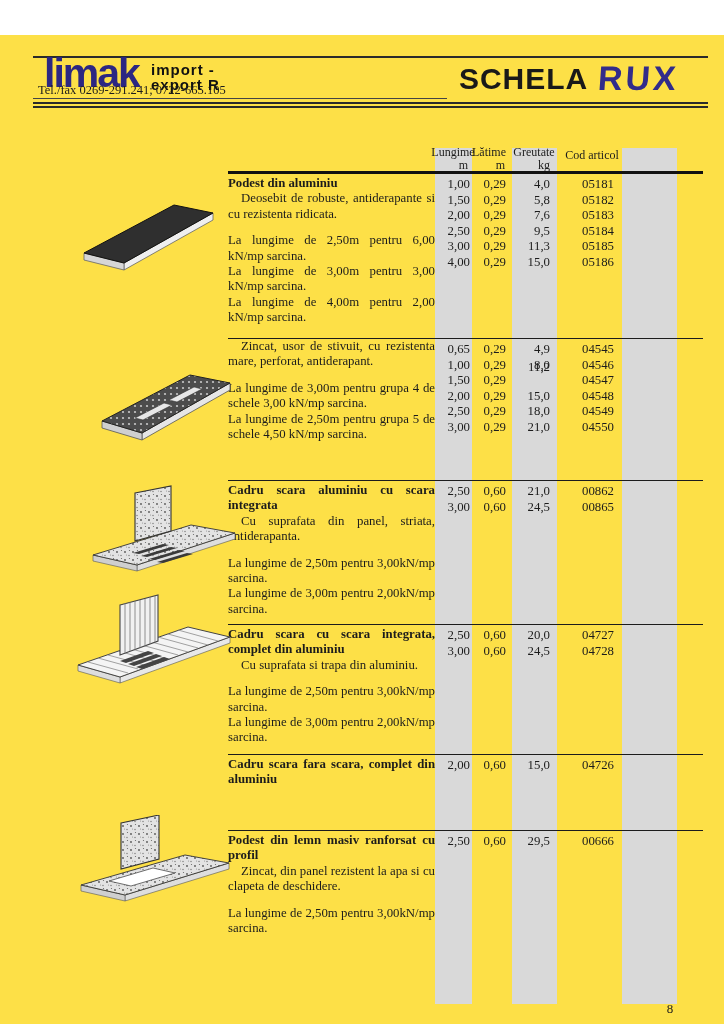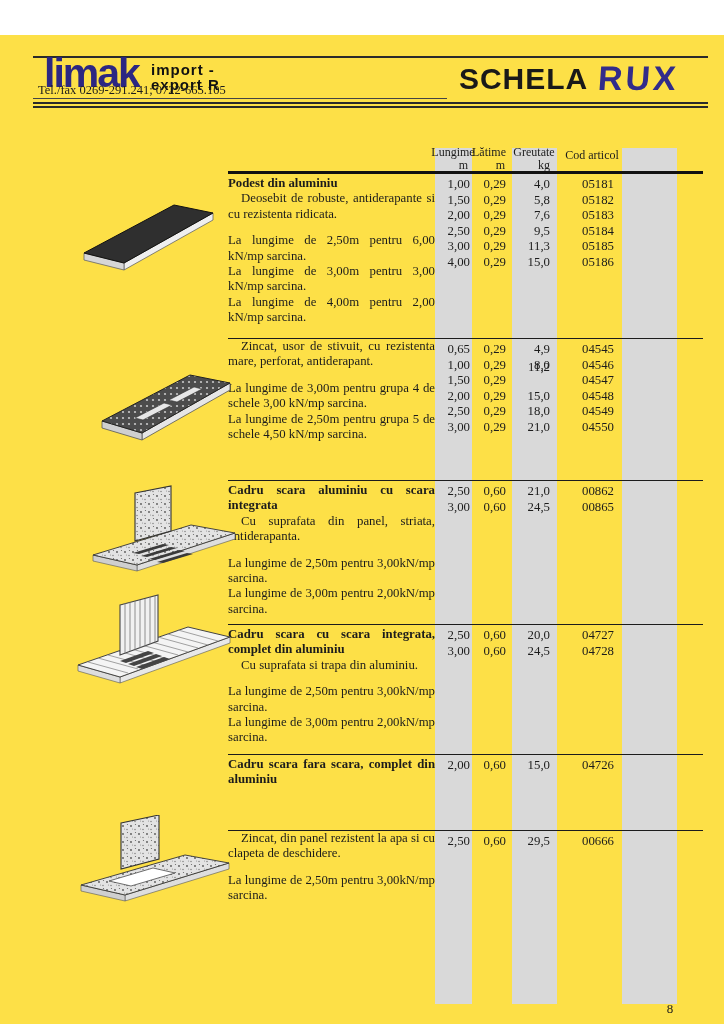--- a/index.html
+++ b/index.html
@@ -182,20 +182,21 @@
         <div class="cell c" style="top: 18.6px;">04728</div>
       </div>
       <div class="section sep" style="height: 76px;">
         <div class="title">Cadru scara fara scara, complet din aluminiu</div>
         <div class="cell l" style="top: 3px;">2,00</div>
         <div class="cell la" style="top: 3px;">0,60</div>
         <div class="cell g" style="top: 3px;">15,0</div>
         <div class="cell c" style="top: 3px;">04726</div>
       </div>
       <div class="section sep" style="height: 173px;">
+        <div class="title">Podest din lemn masiv ranforsat cu profil</div>
         <div class="desc">Zincat, din panel rezistent la apa si cu clapeta de deschidere.</div>
         <div class="note first">La lungime de 2,50m pentru 3,00kN/mp sarcina.</div>
         <div class="cell l" style="top: 3px;">2,50</div>
         <div class="cell la" style="top: 3px;">0,60</div>
         <div class="cell g" style="top: 3px;">29,5</div>
         <div class="cell c" style="top: 3px;">00666</div>
       </div>
     </div>
 
   <svg class="prodimg" style="left:70px;top:156px" width="160" height="95" viewBox="0 0 160 95">

